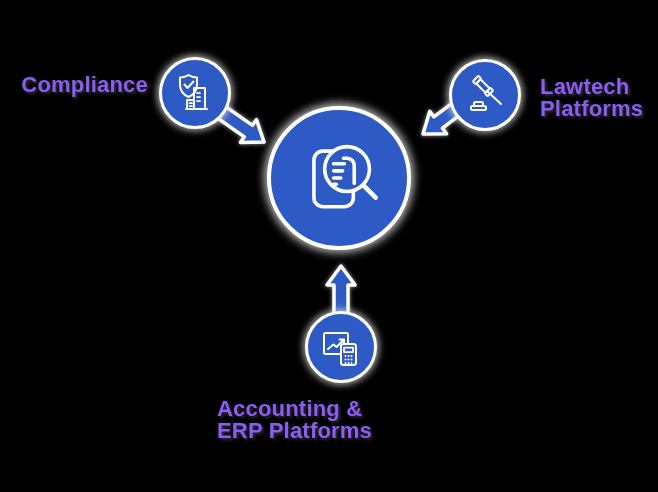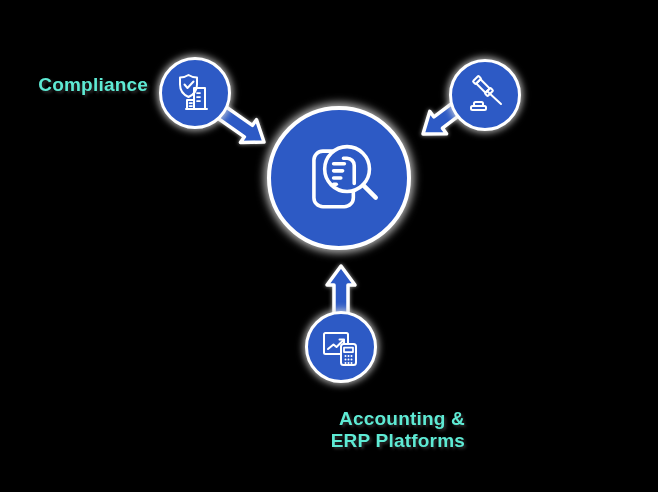--- a/index.html
+++ b/index.html
@@ -56,31 +56,31 @@
     stroke: #ffffff;
     fill: none;
     stroke-width: 4;
     stroke-linecap: round;
     stroke-linejoin: round;
   }
 
   
   .node-label {
     position: absolute;
-    color: #5eead4;
+    color: #8b5cf6;
     font-weight: 700;
-    font-size: 19px;
+    font-size: 22px;
     line-height: 22px;
     letter-spacing: 0.2px;
     text-shadow: 2px 2px 3px rgba(120,120,120,0.38);
     white-space: nowrap;
   }
   #compliance-label { left: 20px;  top: 74px;  width: 128px; text-align: right; }
   #lawtech-label    { left: 540px; top: 76px;  text-align: left; }
-  #accounting-label { left: 225px; top: 398px; width: 240px; text-align: right; margin-top: 10px; }
+  #accounting-label { left: 217px; top: 398px; width: 240px; text-align: left; }
   .label-line { display: block; }
 </style>
 </head>
 <body>
 
 <div id="canvas">
 
   <svg id="arrows-layer" width="658" height="492" viewBox="0 0 658 492" xmlns="http://www.w3.org/2000/svg">
     <polygon class="arrow-poly" points="0,0 14,19 7,19 7,58 -7,58 -7,19 -14,19" transform="translate(264,142) rotate(125)"></polygon>
     <polygon class="arrow-poly" points="0,0 14,19 7,19 7,58 -7,58 -7,19 -14,19" transform="translate(423,134) rotate(-127)"></polygon>
@@ -123,20 +123,24 @@
       <g transform="translate(44,30) rotate(-45)">
         <rect x="-8" y="-21" width="16" height="8" rx="2"></rect>
         <rect x="-6" y="-13" width="12" height="26"></rect>
         <rect x="-8" y="13" width="16" height="8" rx="2"></rect>
       </g>
       <line x1="52" y1="40" x2="80" y2="66"></line>
       <rect x="26" y="62" width="18" height="8" rx="3"></rect>
       <rect x="20" y="70" width="30" height="8" rx="3"></rect>
     </svg>
   </div>
+  <div id="lawtech-label" class="node-label">
+    <span class="label-line">Lawtech</span>
+    <span class="label-line">Platforms</span>
+  </div>
 
   <div id="accounting-circle" class="node-circle">
     <svg class="icon-svg" width="48" height="48" viewBox="0 0 96 96" xmlns="http://www.w3.org/2000/svg">
       <rect x="14" y="20" width="48" height="42" rx="3"></rect>
       <polyline points="22,52 33,43 39,48 53,34"></polyline>
       <polyline points="45,33 54,33 54,42"></polyline>
       <rect x="48" y="42" width="30" height="42" rx="5" fill="#2d5ac5"></rect>
       <rect x="54" y="49" width="18" height="9" stroke-width="3.5"></rect>
       <g fill="#ffffff" stroke="none">
         <circle cx="57" cy="66" r="2"></circle>

